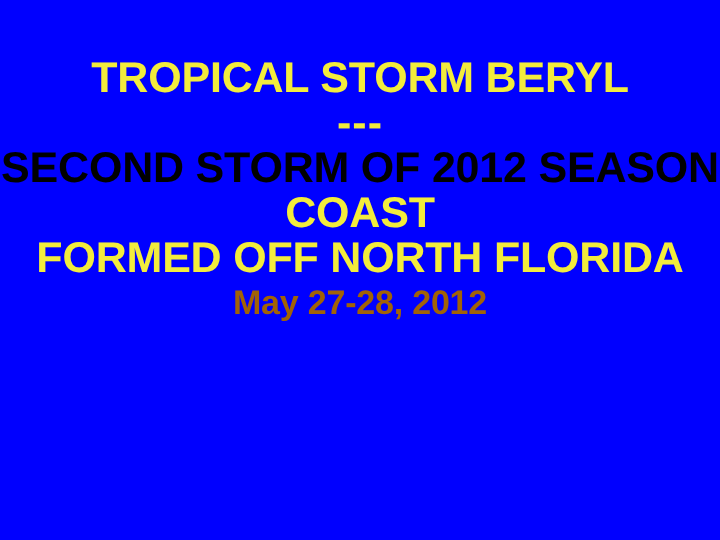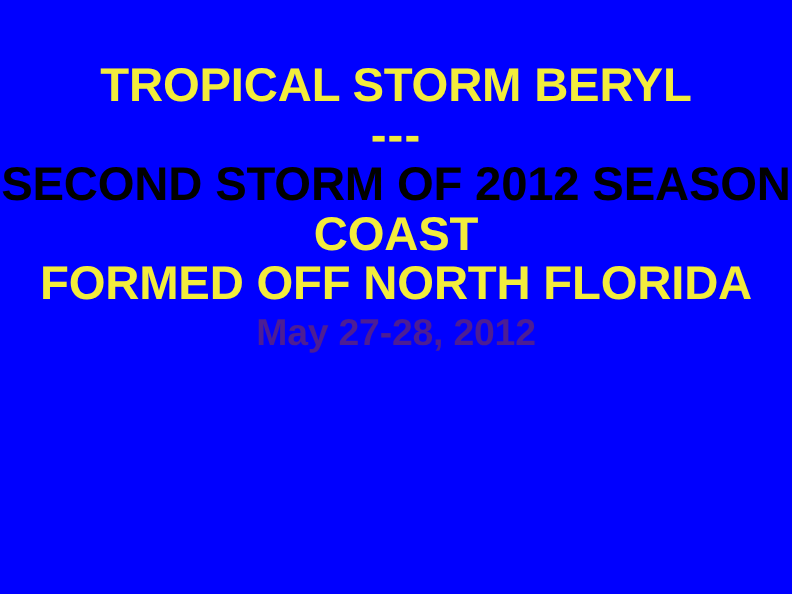--- a/index.html
+++ b/index.html
@@ -51,16 +51,16 @@
 <div id="slide">
 
   <div id="slide-background" style="background: rgb(0, 0, 255);"></div>
 
   <div id="title-block">
     <span class="title-line" style="color: rgb(242, 236, 60);">TROPICAL STORM BERYL</span>
     <span class="title-line rule" style="color: rgb(242, 236, 60);">---</span>
     <span class="title-line" style="color: #000000;">SECOND STORM OF 2012 SEASON</span>
     <span class="title-line" style="color: rgb(242, 236, 60);">COAST</span>
     <span class="title-line" style="color: rgb(242, 236, 60);">FORMED OFF NORTH FLORIDA</span>
-    <span class="title-line date" style="color: #4c1d95;">May 27-28, 2012</span>
+    <span class="title-line date" style="color: #a16207;">May 27-28, 2012</span>
   </div>
 
 </div>
 
 </body></html>

